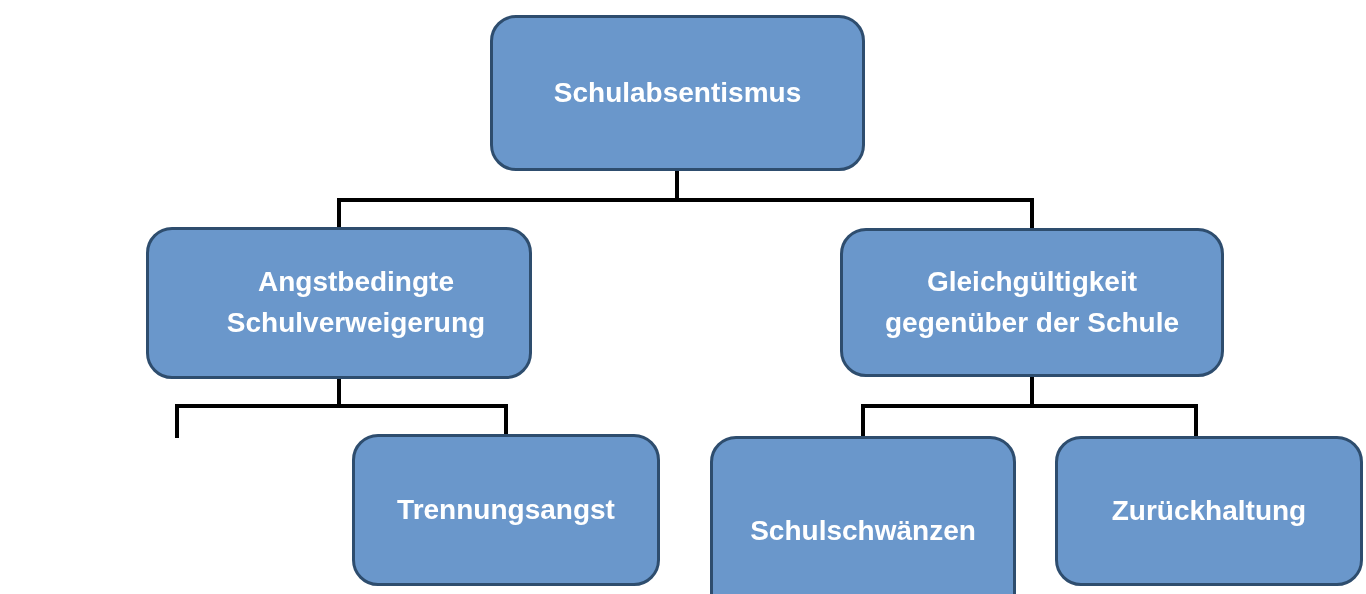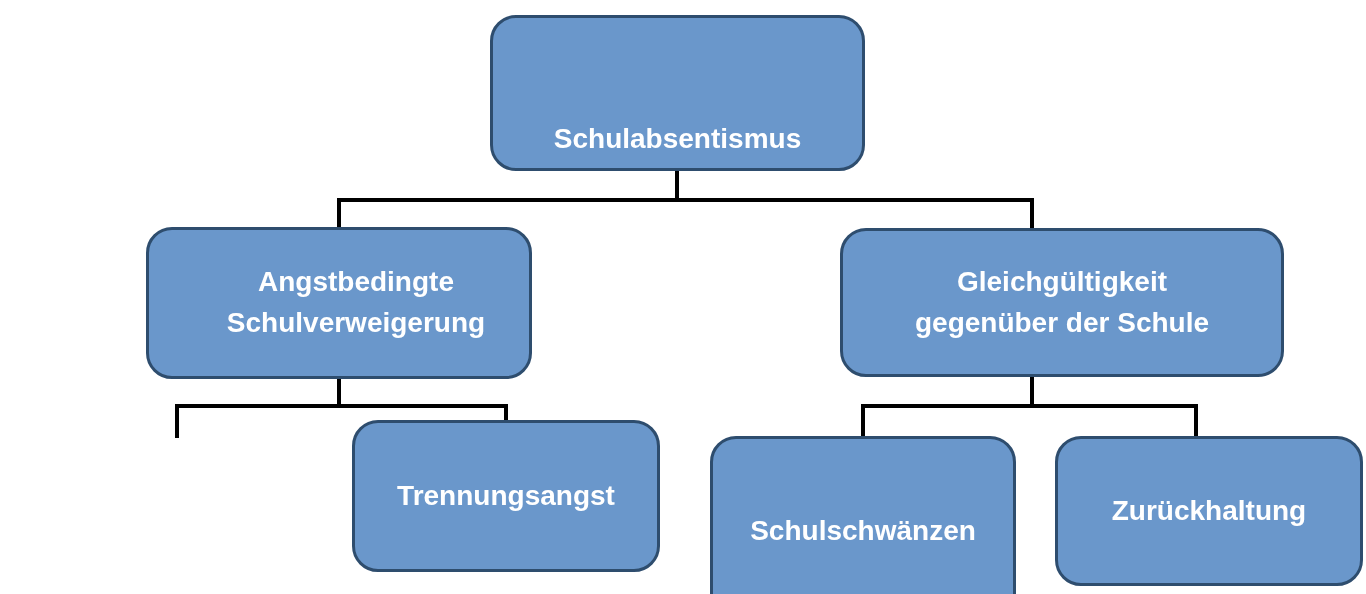--- a/index.html
+++ b/index.html
@@ -30,25 +30,25 @@
     font-weight:700;
     line-height:1.45;
     white-space:pre-line;
     padding:8px 12px;
   }
   .line{
     position:absolute;
     background:var(--connector);
   }
   
-  .n-root   {left:490px; top:15px;  width:375px; height:156px;align-items:flex-end;}
+  .n-root   {left:490px; top:15px;  width:375px; height:156px;}
   .n-bleft  {left:146px; top:227px; width:386px; height:152px;padding-left:46px;}
-  .n-bright {left:840px; top:228px; width:444px; height:149px;}
+  .n-bright {left:840px; top:228px; width:384px; height:149px;}
   .n-leaf1  {left:24px;  top:436px; width:306px; height:150px;}
-  .n-leaf2  {left:352px; top:420px; width:308px; height:152px;}
+  .n-leaf2  {left:352px; top:434px; width:308px; height:152px;}
   .n-leaf3  {left:710px; top:436px; width:306px; height:190px;}
   .n-leaf4  {left:1042px;top:436px; width:308px; height:150px;margin-left:13px;}
   
   .c-root-stem   {left:675px; top:171px; width:4px;   height:31px;}
   .c-l1-h        {left:337px; top:198px; width:697px; height:4px;}
   .c-l1-dropL    {left:337px; top:198px; width:4px;   height:31px;}
   .c-l1-dropR    {left:1030px;top:198px; width:4px;   height:32px;}
   .c-bl-stem     {left:337px; top:379px; width:4px;   height:29px;}
   .c-l2l-h       {left:175px; top:404px; width:333px; height:4px;}
   .c-l2l-drop1   {left:175px; top:404px; width:4px;   height:34px;}

